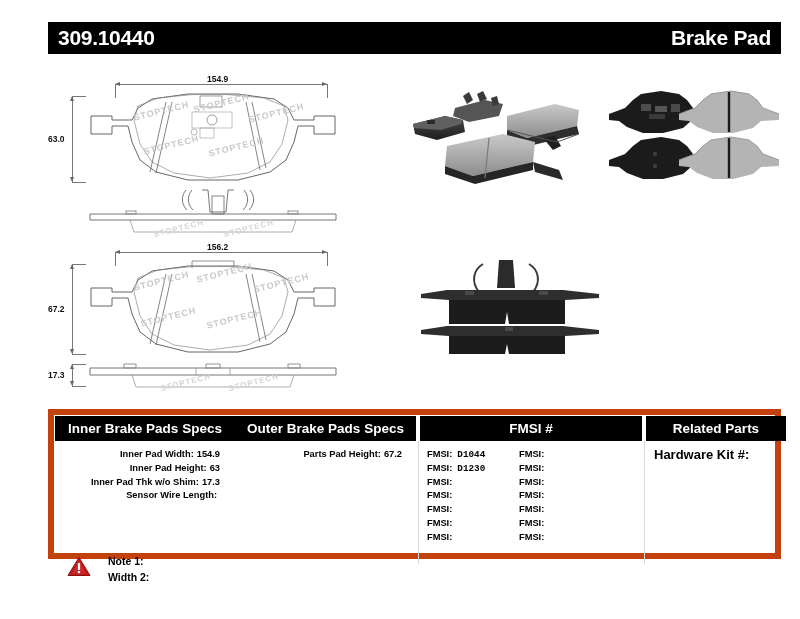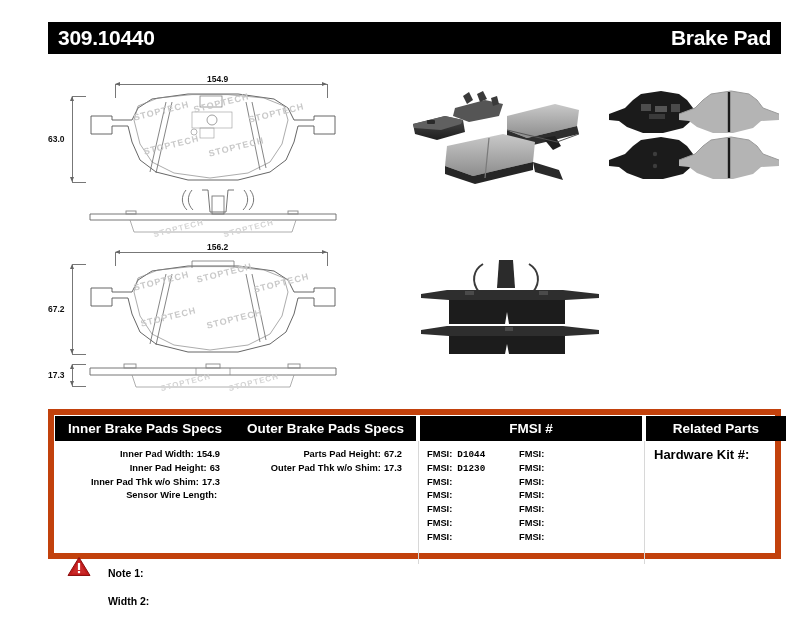--- a/index.html
+++ b/index.html
@@ -87,21 +87,21 @@
   .fmsi-row{line-height:13.8px;white-space:nowrap;}
   .fmsi-row .val{margin-left:5px;font-family:Liberation Mono, monospace;}
 
   .related-col{position:absolute;left:600px;top:33px;font-size:13px;font-weight:bold;}
   .related-row{line-height:13.8px;white-space:nowrap;}
 
   
   .notes{position:absolute;left:52px;top:553px;width:300px;height:40px;}
   .warn-icon{position:absolute;left:0px;top:3px;width:24px;height:21px;}
   .note-lines{position:absolute;left:41px;top:0px;}
-  .note-line{font-size:10.5px;font-weight:bold;line-height:16px;white-space:nowrap;margin-top:12px;}
+  .note-line{font-size:10.5px;font-weight:bold;line-height:16px;white-space:nowrap;}
 </style>
 </head>
 <body>
 
 <div class="page">
 
   <div class="header-bar">
     <div class="header-part">309.10440</div>
     <div class="header-type">Brake Pad</div>
   </div>
@@ -349,23 +349,20 @@
       </div>
       <div class="spec-row">
         <span>Sensor Wire Length:</span><span class="val"></span>
       </div>
     </div>
 
     <div class="spec-col-outer">
       <div class="spec-row">
         <span>Parts Pad Height:</span><span class="val">67.2</span>
       </div>
-      <div class="spec-row">
-        <span>Outer Pad Thk w/o Shim:</span><span class="val">17.3</span>
-      </div>
     </div>
 
     <div class="fmsi-col fmsi-a">
       <div class="fmsi-row">
         <span>FMSI:</span><span class="val">D1044</span>
       </div>
       <div class="fmsi-row">
         <span>FMSI:</span><span class="val">D1230</span>
       </div>
       <div class="fmsi-row">

